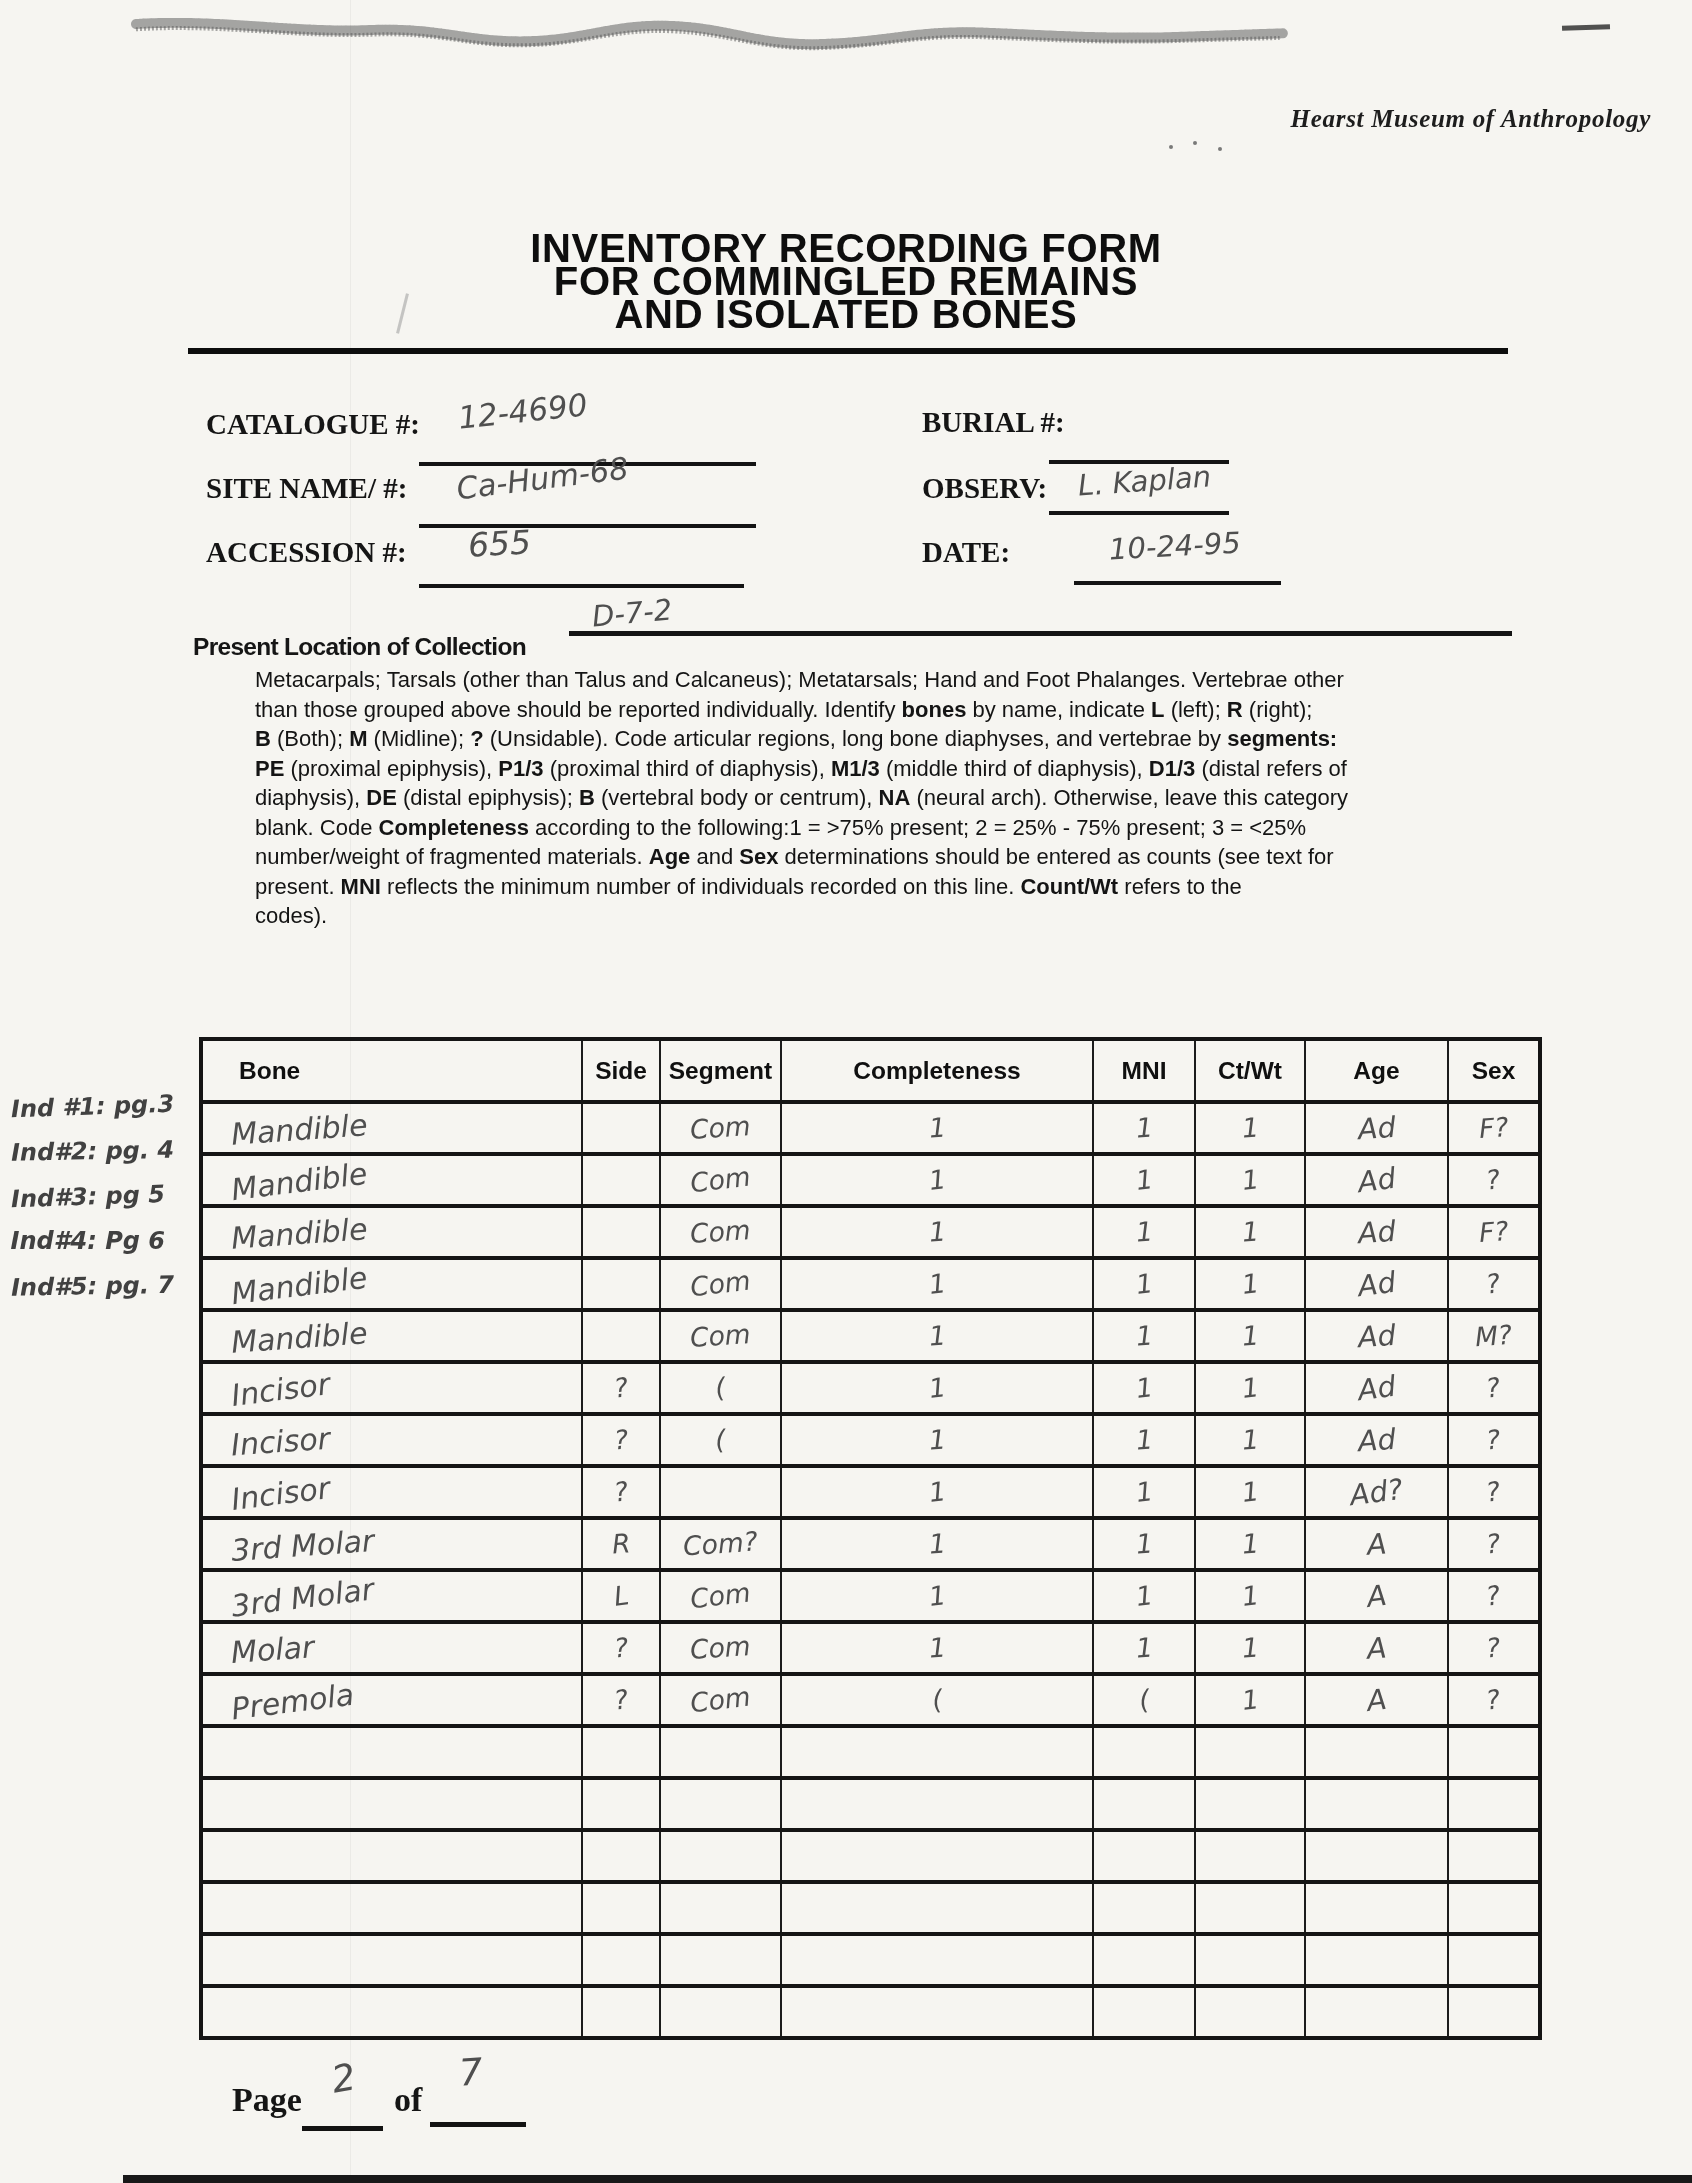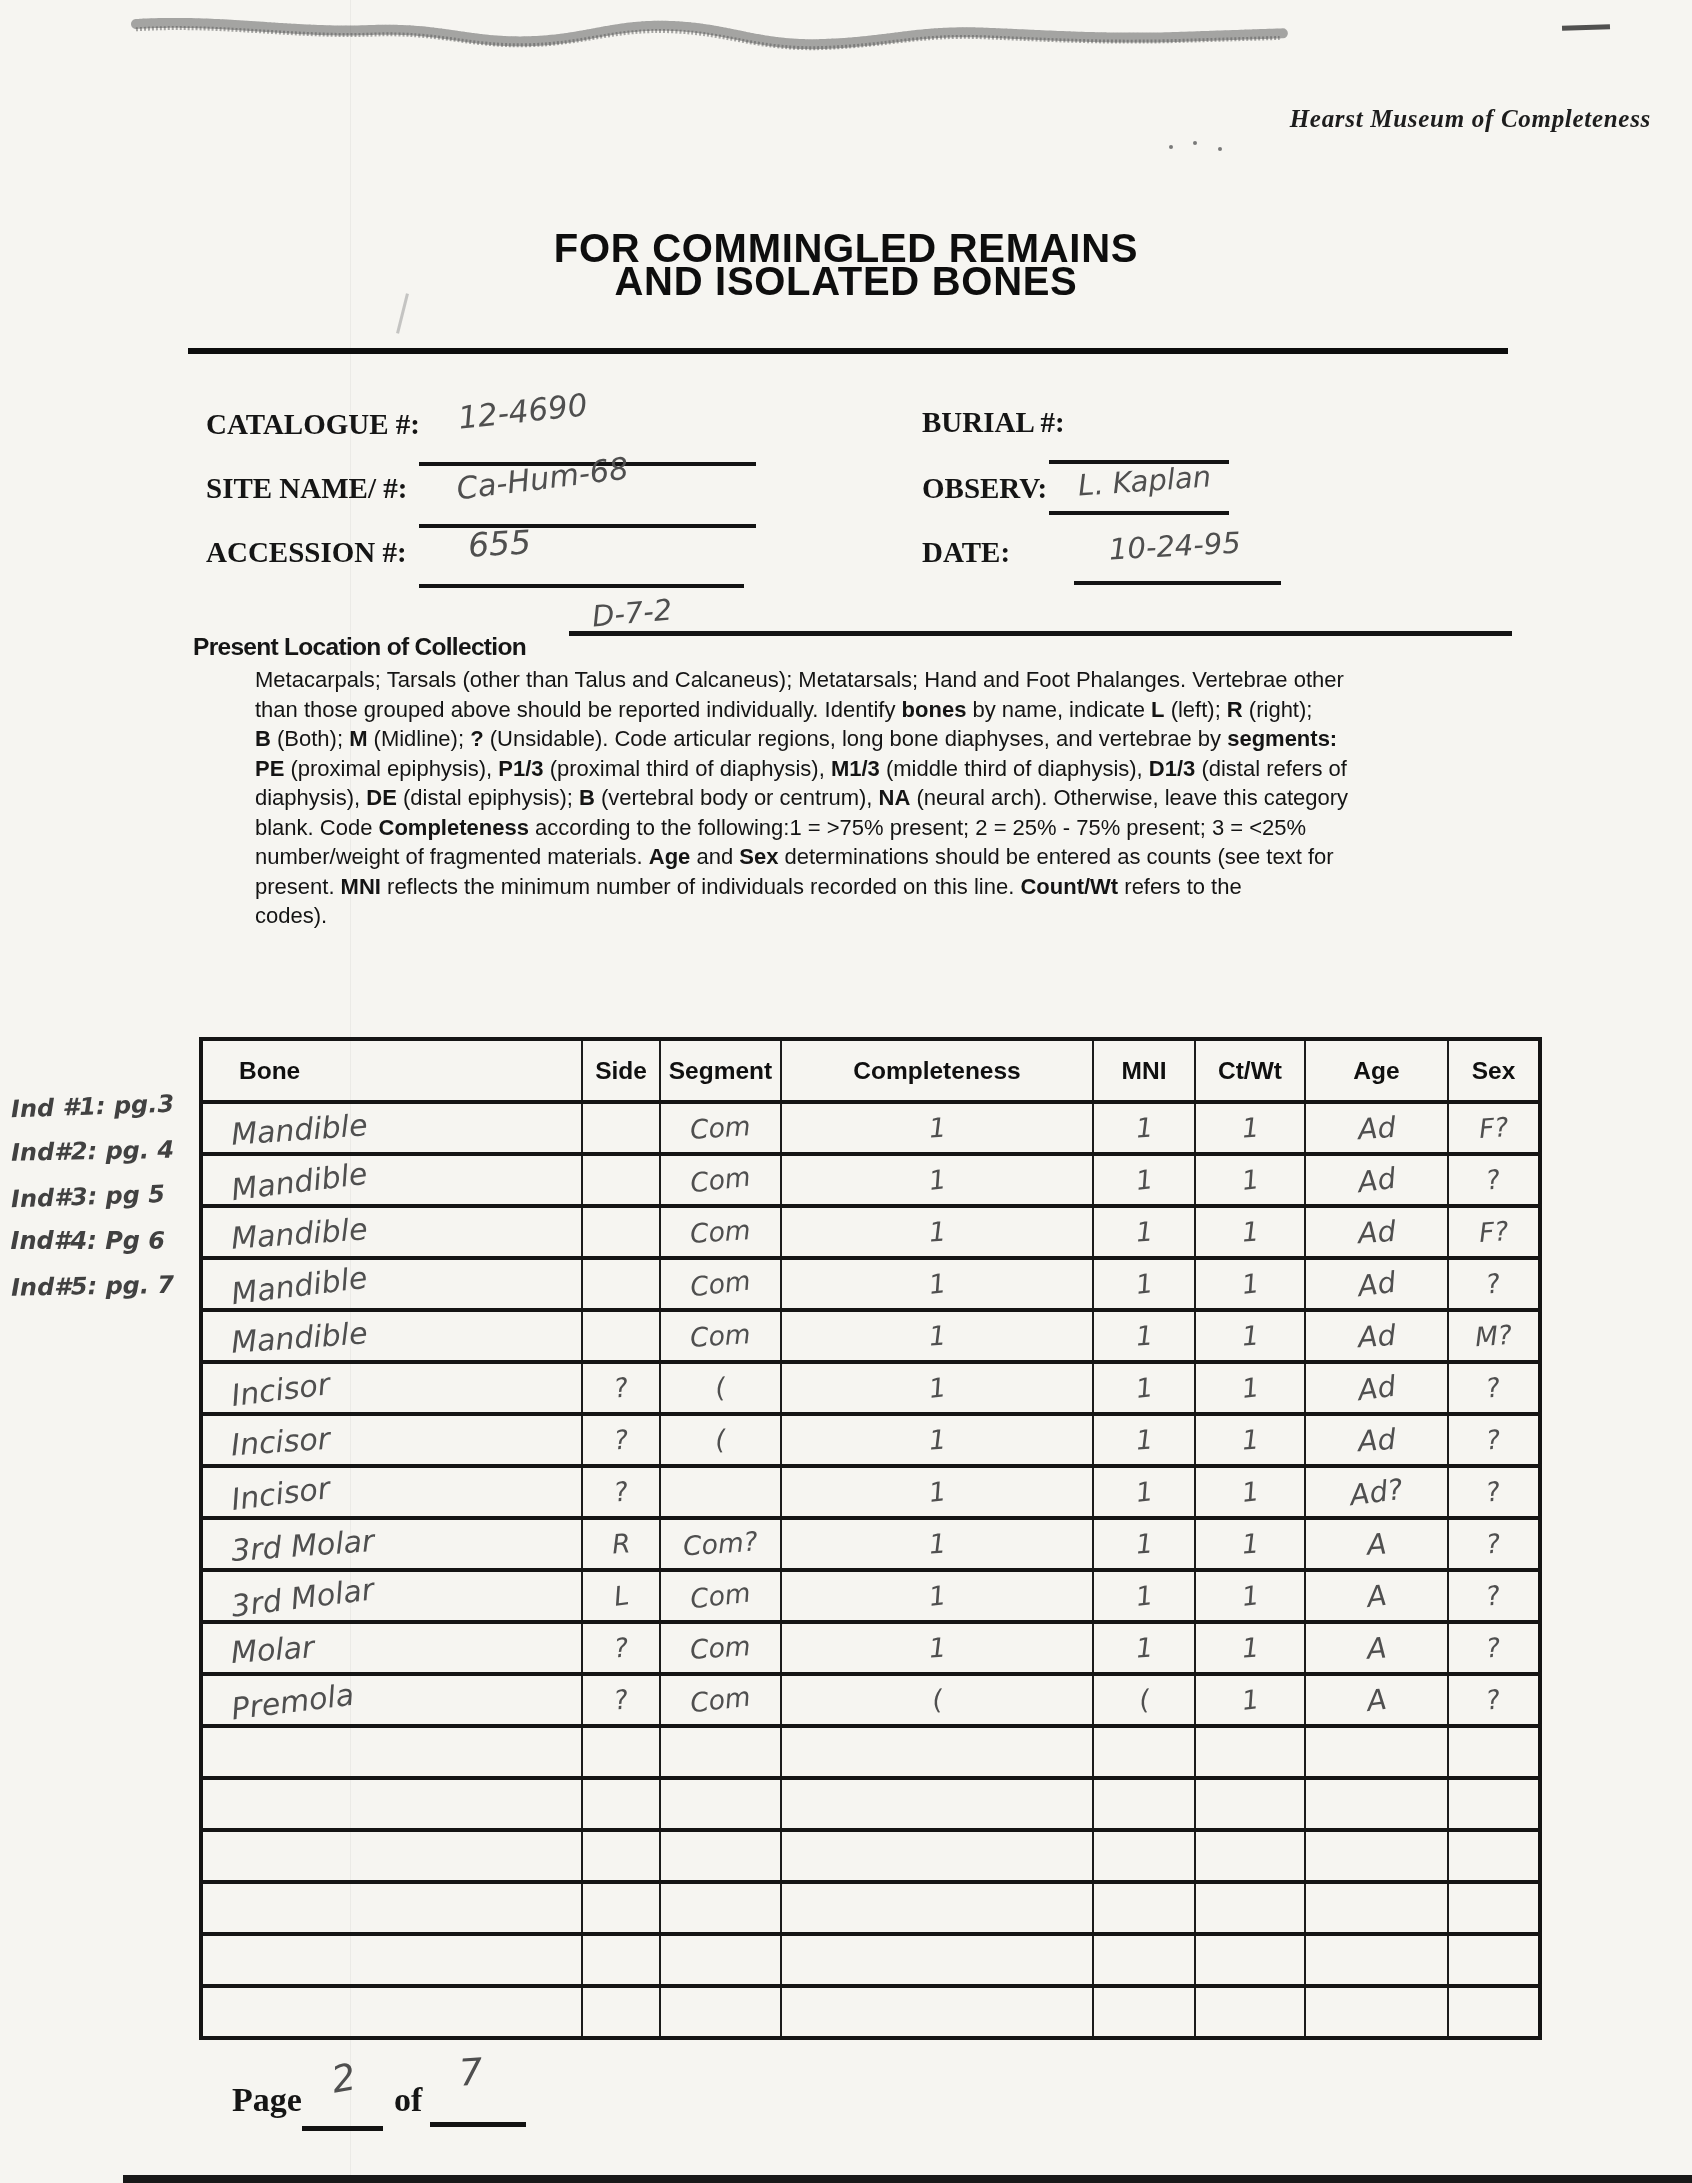--- a/index.html
+++ b/index.html
@@ -96,23 +96,24 @@
     <path d="M205,44 C330,36 440,56 560,52 C665,48 705,70 795,68 C885,66 925,43 1015,47 C1105,51 1145,76 1245,72 C1345,68 1385,52 1485,56 C1585,60 1650,64 1760,62 L1930,57" fill="none" stroke="#555" stroke-width="6" opacity="0.5" stroke-dasharray="3 3"></path>
   </svg>
   <div class="crease-v"></div>
   <div class="tr-dash"></div>
   <div class="dot d1"></div>
   <div class="dot d2"></div>
   <div class="dot d3"></div>
   <div class="pen-slash"></div>
   <div class="bottom-strip"></div>
 
-  <div class="museum">Hearst Museum of Completeness</div>
+  <div class="museum">Hearst Museum of Anthropology</div>
 
   <div class="title">
+    <div>INVENTORY RECORDING FORM</div>
     <div>FOR COMMINGLED REMAINS</div>
     <div>AND ISOLATED BONES</div>
   </div>
   <div class="rule"></div>
 
   <div class="serif-label" style="left:206px;top:408px;">CATALOGUE #:</div>
   <div class="hw abs" style="left:458px;top:393px;font-size:31px;transform:rotate(-6deg);">12-4690</div>
   <div class="underline" style="left:419px;top:462px;width:337px;"></div>
 
   <div class="serif-label" style="left:922px;top:406px;">BURIAL #:</div>

